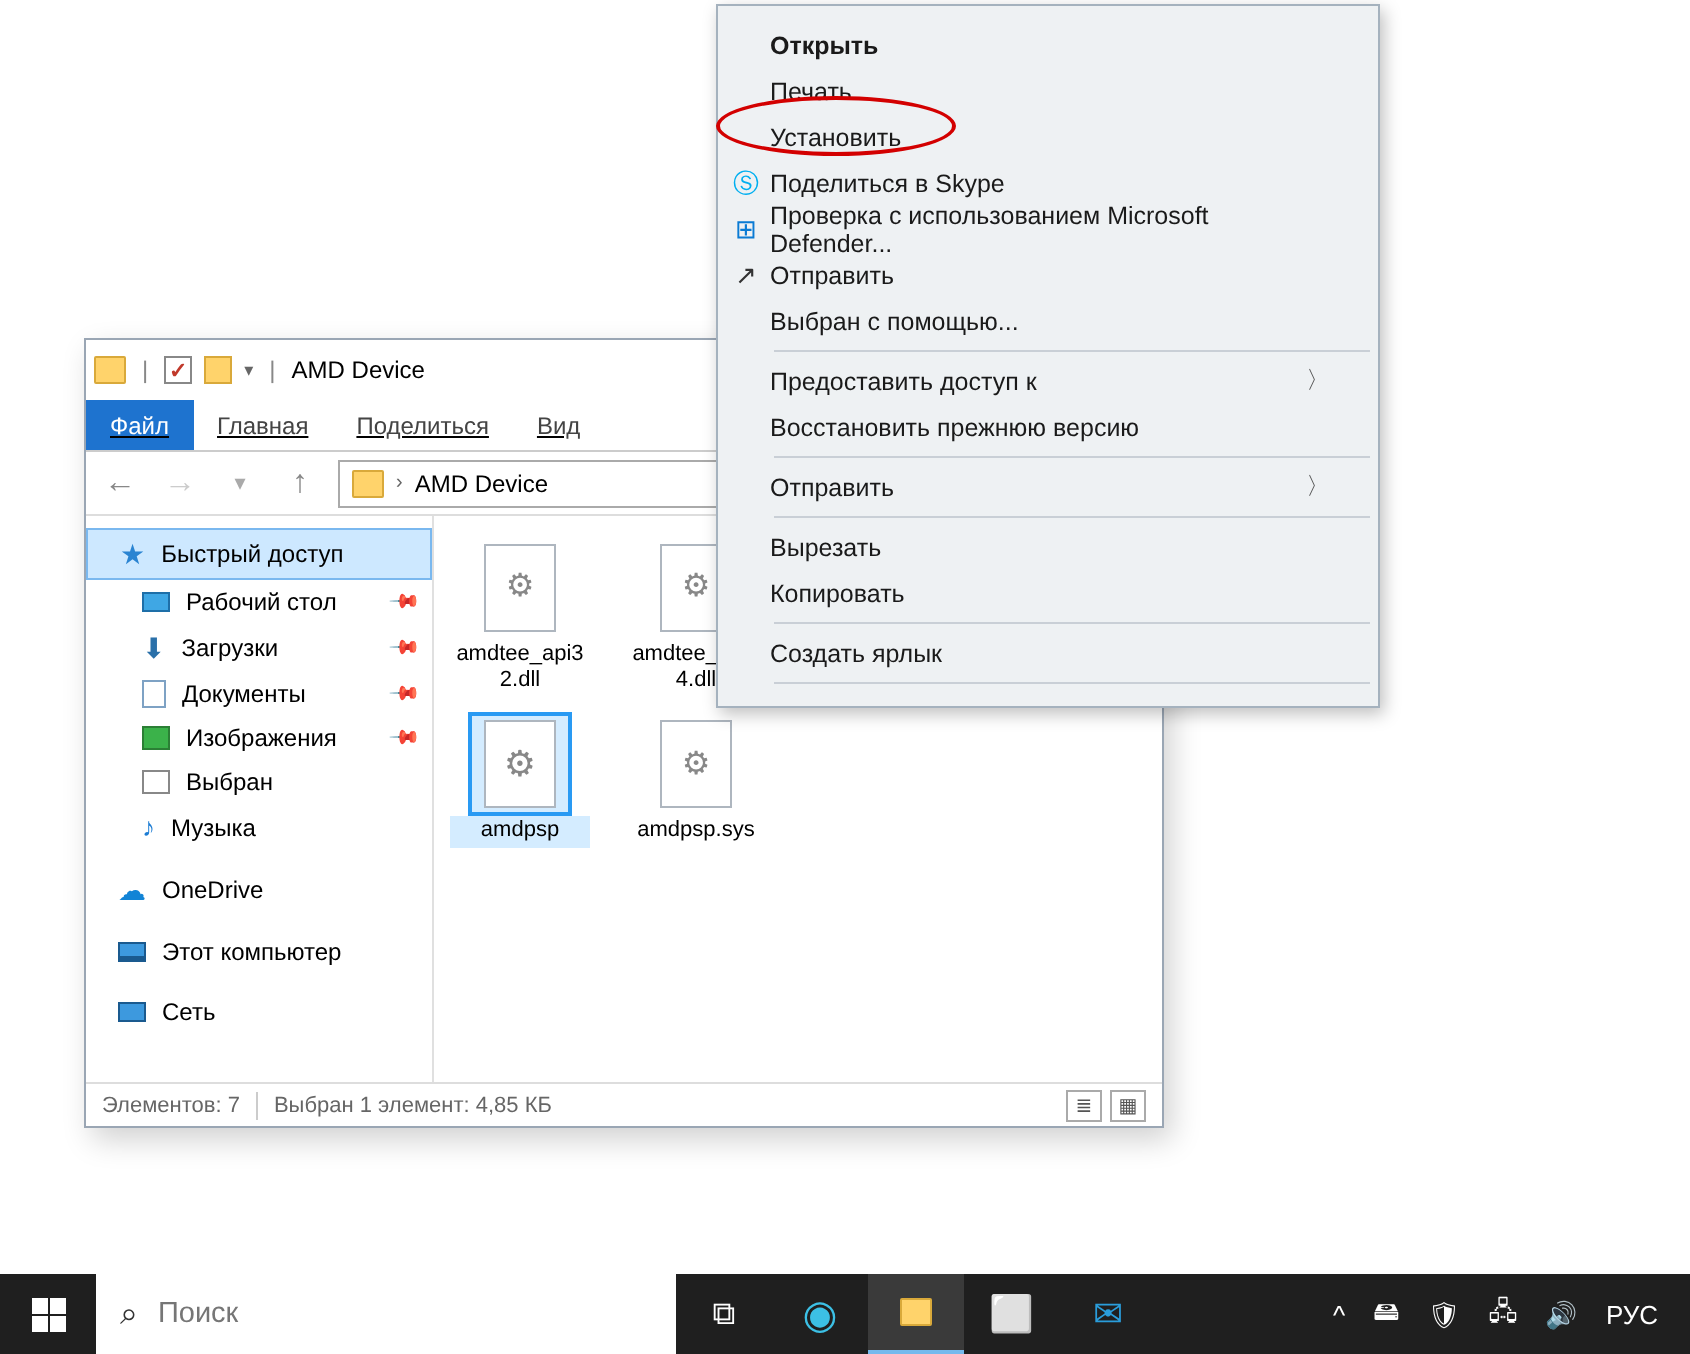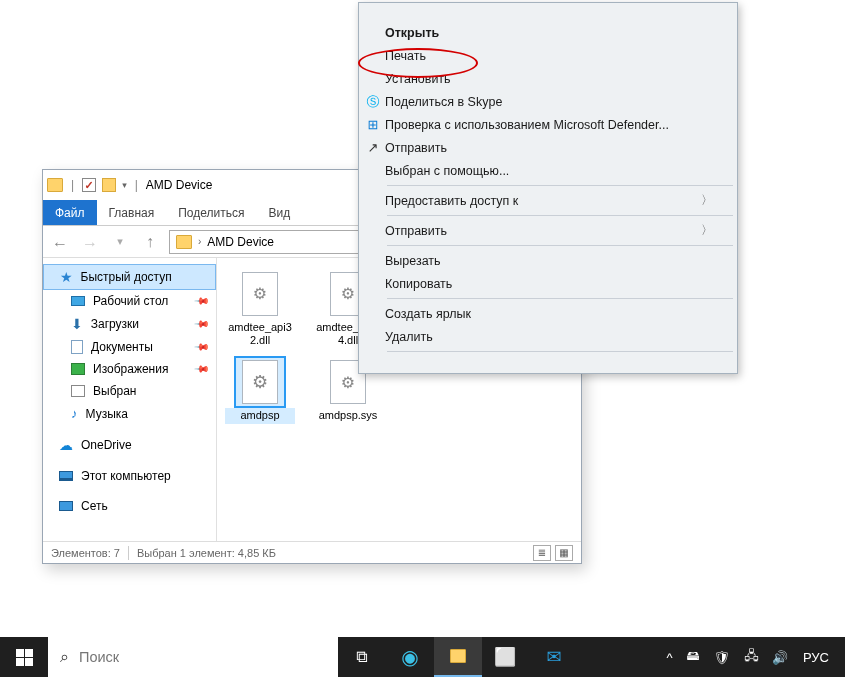--- a/index.html
+++ b/index.html
@@ -11,21 +11,21 @@
       box-shadow: 4px 6px 14px rgba(0,0,0,.18);
       display: flex; flex-direction: column;
     }
     .title-bar { height: 30px; display: flex; align-items: center; gap: 6px; padding: 0 4px; font-size: 12px; }
     .tb-icons { display: flex; align-items: center; gap: 6px; }
     .tb-sep { color: #888; margin: 0 2px; }
     .folder-icon { width: 16px; height: 14px; background: #ffd36b; border-radius: 1px; border: 1px solid #d9a93a; }
     .checkbox { width: 14px; height: 14px; border: 1px solid #888; background: #fff; display: inline-flex; align-items:center; justify-content:center; color:#c0392b; font-size:11px; font-weight:bold; }
     .down-icon { width:14px; height:14px; background:#ffd36b; border:1px solid #d9a93a; }
 
-    .ribbon-tabs { height: 26px; display:flex; align-items:flex-end; border-bottom:1px solid #ccc; }
+    .ribbon-tabs { height: 26px; display:flex; align-items:flex-end; border-bottom:1px solid #ccc;text-decoration:underline; }
     .ribbon-tab { padding: 4px 12px; font-size: 12px; color:#444; display: flex; align-items: center; height: 100%; }
     .ribbon-tab.primary { background:#1e73cf; color:#fff; }
 
     .address-bar { height: 32px; display:flex; align-items:center; gap:8px; padding:3px 6px; border-bottom:1px solid #ddd; }
     .nav-btn { width:22px; height:22px; display:flex; align-items:center; justify-content:center; color:#888; font-size:16px; }
     .path-box { flex:1; height:24px; border:1px solid #aaa; background:#fff; display:flex; align-items:center; gap:6px; padding:0 6px; font-size:12px; }
     .path-chevron { color:#666; font-size:10px; }
 
     .body-area { flex:1; display:flex; min-height: 0; }
     .sidebar { width:174px; border-right:1px solid #e0e0e0; padding:6px 0 0; font-size:12px; display:flex; flex-direction:column; overflow-y:auto; }
@@ -37,25 +37,25 @@
     .file-item { width:70px; text-align:center; font-size:11px; line-height:1.2; }
     .file-item.selected .icon-box { outline:2px solid #299af3; background:#d4ecff; }
     .file-item.selected .file-label { background:#d4ecff; }
     .icon-box { width:48px; height:48px; margin:0 auto 2px; display:flex; align-items:center; justify-content:center; }
     .file-label { display:block; padding:1px 2px; word-wrap: break-word; }
 
     .status-bar { height:22px; border-top:1px solid #ddd; display:flex; align-items:center; padding:0 8px; font-size:11px; color:#666; gap:8px;justify-content:space-between; }
     .status-sep { border-left:1px solid #ccc; height:14px; }
 
     .context-menu {
-      position:absolute; left:358px; top:2px; width:380px;
+      position:absolute; left:358px; top:2px; width:332px;
       background:#eef1f3; border:1px solid #a5b2be;
       box-shadow:2px 3px 8px rgba(0,0,0,.25);
       font-size:12.5px; color:#1a1a1a;
-      padding: 18px 2px;
+      padding: 8px 2px;
     }
     .cm-item { display:flex; align-items:center; height:23px; padding:0 22px 0 24px; position:relative; }
     .cm-item.bold { font-weight:bold; }
     .cm-sep { height:1px; background:#c9cfd6; margin:3px 2px 3px 26px; }
     .cm-icon { position:absolute; left:4px; width:16px; height:16px; display:flex; align-items:center; justify-content:center; font-size:13px; }
     .cm-sub { margin-left:auto; color:#555; font-size:12px; }
     .callout {
       position:absolute; left:358px; top:48px; width:120px; height:30px;
       border:2px solid #d30000; border-radius:50%; pointer-events:none;
     }
@@ -241,31 +241,31 @@
   <div class="cm-item">
     <span class="cm-icon" style="color:#333">↗</span>
     <span>Отправить</span>
   </div>
   <div class="cm-item">Выбран с помощью...</div>
   <div class="cm-sep"></div>
   <div class="cm-item">
     <span>Предоставить доступ к</span>
     <span class="cm-sub">〉</span>
   </div>
+  <div class="cm-item">Восстановить прежнюю версию</div>
   <div class="cm-sep"></div>
   <div class="cm-item">
     <span>Отправить</span>
     <span class="cm-sub">〉</span>
   </div>
   <div class="cm-sep"></div>
   <div class="cm-item">Вырезать</div>
   <div class="cm-item">Копировать</div>
   <div class="cm-sep"></div>
   <div class="cm-item">Создать ярлык</div>
-  <div class="cm-item">Удалить</div>
   <div class="cm-sep"></div>
 </div>
 
 <div class="callout"></div>
 
 <div class="taskbar">
   <div class="start-btn">
     <div class="win-logo">
         <span></span>
         <span></span>

